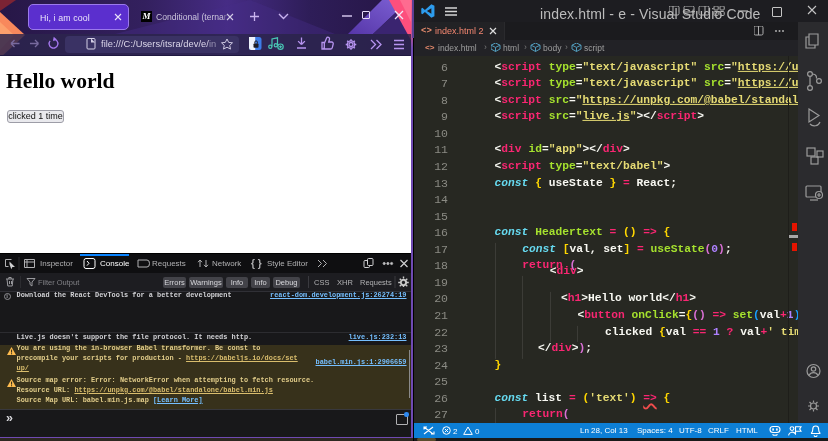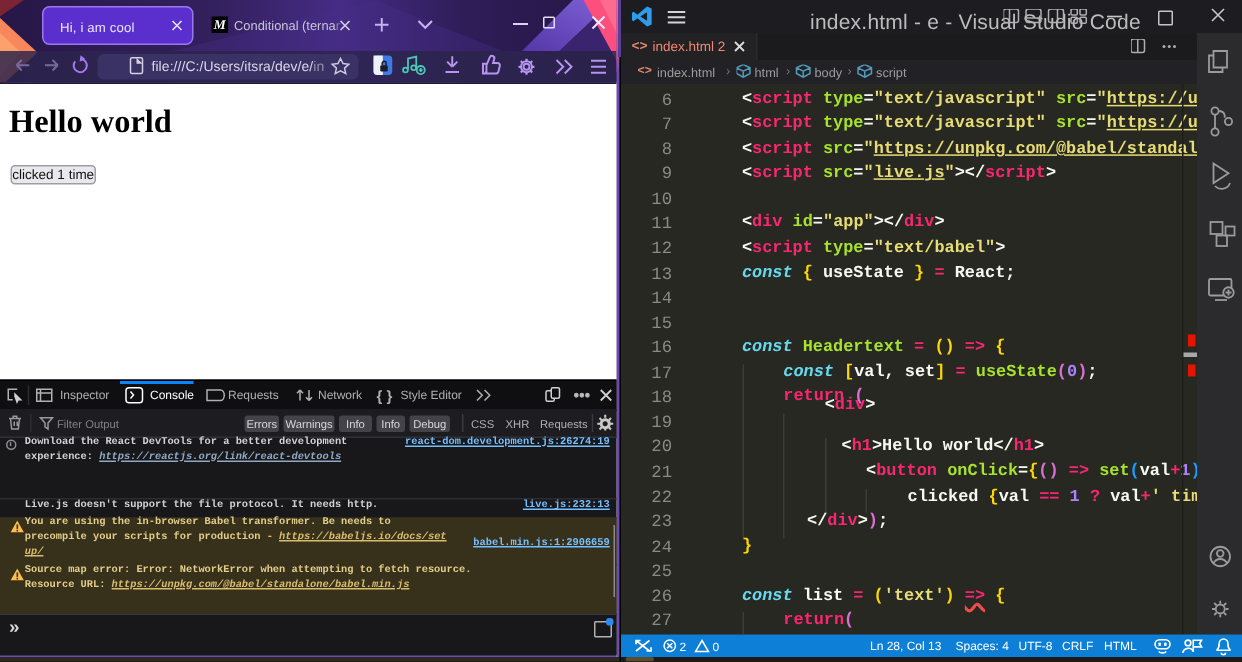--- a/index.html
+++ b/index.html
@@ -20,21 +20,21 @@
 #dtbar1{left:0;top:0;width:100%;height:19px;background:#0f0f11;border-bottom:1px solid #2c2c30}
 #dtbar2{left:0;top:19px;width:100%;height:18px;background:#1d1d21;border-bottom:1px solid #303036}
 .dtt{position:absolute;top:5px;font-size:8px;color:#b1b1b3}
 .dtt2{position:absolute;top:4.5px;font-size:7.5px;color:#b1b1b3}
 .fbtn{position:absolute;top:3.5px;height:11px;line-height:11px;background:#434349;border-radius:2px;font-size:7.5px;color:#d7d7db;text-align:center}
 #console{left:0;top:37px;width:100%;height:118.5px;font-family:"Liberation Mono",monospace;font-size:6.9px;font-weight:bold;color:#d2d2d6}
 .crow{position:absolute;left:16.5px;white-space:nowrap;margin-top:-2.5px}
 .clink{color:#91a8c3;font-style:italic;text-decoration:underline}
 .flink{color:#75bfff;text-decoration:underline;position:absolute;white-space:nowrap;margin-top:-2.5px}
 .warn{color:#e2cd8a}
-.wlink{color:#d9bd6d;font-style:italic;text-decoration:underline}
+.wlink{color:#d9bd6d;text-decoration:underline}
 #dtinput{left:0;top:155px;width:100%;height:27px;border-top:1px solid #38383d;background:#18181a}
 
 #maroon{left:0;top:437.5px;width:413px;height:3.5px;background:#2d2820}
 
 #vsc{left:413px;top:0;width:415px;height:441px;background:#272822;border-left:1px solid #000;box-sizing:border-box}
 #vtitle{left:0;top:0;width:415px;height:22px;background:#1d1d21}
 #vtabs{left:0;top:22px;width:384px;height:17.5px;background:#1b1b1e}
 #vbread{left:0;top:39.5px;width:384px;height:16.5px;background:#222226}
 #veditor{left:0;top:56px;width:384px;height:367px;background:#272822;overflow:hidden}
 #vstatus{left:0;top:423px;width:415px;height:14.5px;background:#0d7fd6;color:#fff;font-size:8px}
@@ -210,49 +210,49 @@
       <span class="fbtn" style="left:273px;width:27px">Debug</span>
       <span class="dtt2" style="left:314px">CSS</span>
       <span class="dtt2" style="left:337px">XHR</span>
       <span class="dtt2" style="left:360px">Requests</span>
     </div>
     <div class="ab" id="console">
 
       <div class="ab" style="left:0;top:0;width:100%;height:41px;border-bottom:1px solid #2c2c30"></div>
       <div class="ab" style="left:3.5px;top:2px;width:7px;height:7px;border:1px solid #8f8f93;border-radius:50%;box-sizing:border-box;color:#8f8f93;font-size:6px;text-align:center;line-height:5px;font-weight:bold;font-family:'Liberation Serif',serif">i</div>
       <div class="crow" style="top:2px">Download the React DevTools for a better development</div>
-      <div class="crow" style="top:12px">experience: <span class="clink">https://reactjs.org/link/react-devtools</span></div>
       <div class="flink" style="top:2px;right:4px">react-dom.development.js:26274:19</div>
 
       <div class="ab" style="left:0;top:41px;width:100%;height:12.5px;border-bottom:1px solid #2c2c30"></div>
       <div class="crow" style="top:44.5px">Live.js doesn't support the file protocol. It needs http.</div>
       <div class="flink" style="top:44.5px;right:4px">live.js:232:13</div>
 
       <div class="ab" style="left:0;top:53.5px;width:100%;height:31.5px;background:#37311b;border-bottom:1px solid #55502c"></div>
       <div class="ab warn" style="left:0;top:53.5px;width:100%;height:31.5px">
         <svg width="9" height="8" style="position:absolute;left:7px;top:2.5px">
             <path d="M4.5 0 L9 8 L0 8 z" fill="#ffbd4f"></path>
             <rect x="4" y="2.6" width="1.1" height="3" fill="#3a341d"></rect>
             <rect x="4" y="6.2" width="1.1" height="1.1" fill="#3a341d"></rect>
           </svg>
-        <div class="crow" style="top:2px">You are using the in-browser Babel transformer. Be needs to</div>
+        <div class="crow" style="top:2px">You are using the in-browser Babel transformer. Be const to</div>
         <div class="crow" style="top:12px">precompile your scripts for production - <span class="wlink">https://babeljs.io/docs/set</span></div>
         <div class="crow" style="top:22px"><span class="wlink">up/</span></div>
         <div class="flink" style="top:16px;right:4px">babel.min.js:1:2906659</div>
       </div>
 
       <div class="ab" style="left:0;top:85px;width:100%;height:33.5px;background:#37311b"></div>
       <div class="ab warn" style="left:0;top:85px;width:100%;height:33.5px">
         <svg width="9" height="8" style="position:absolute;left:7px;top:2.5px">
             <path d="M4.5 0 L9 8 L0 8 z" fill="#ffbd4f"></path>
             <rect x="4" y="2.6" width="1.1" height="3" fill="#3a341d"></rect>
             <rect x="4" y="6.2" width="1.1" height="1.1" fill="#3a341d"></rect>
           </svg>
         <div class="crow" style="top:2px">Source map error: Error: NetworkError when attempting to fetch resource.</div>
         <div class="crow" style="top:12px">Resource URL: <span class="wlink">https://unpkg.com/@babel/standalone/babel.min.js</span></div>
+        <div class="crow" style="top:22px">Source Map URL: babel.min.js.map <span style="color:#75bfff;text-decoration:underline">[Learn More]</span></div>
       </div>
     </div>
     <div class="ab" style="left:408.6px;top:96px;width:1.9px;height:48px;background:#8a8a8a"></div>
     <div class="ab" id="dtinput">
       <div class="ab" style="left:6px;top:1px;color:#d7d7db;font-size:12.5px;font-weight:bold">»</div>
       <div class="ab" style="left:396px;top:3.5px;width:10px;height:9px;border:1px solid #b1b1b3;border-radius:1px"></div>
       <div class="ab" style="left:404px;top:2px;width:4.5px;height:4.5px;border-radius:50%;background:#2f89f1"></div>
     </div>
   </div>
 </div>

